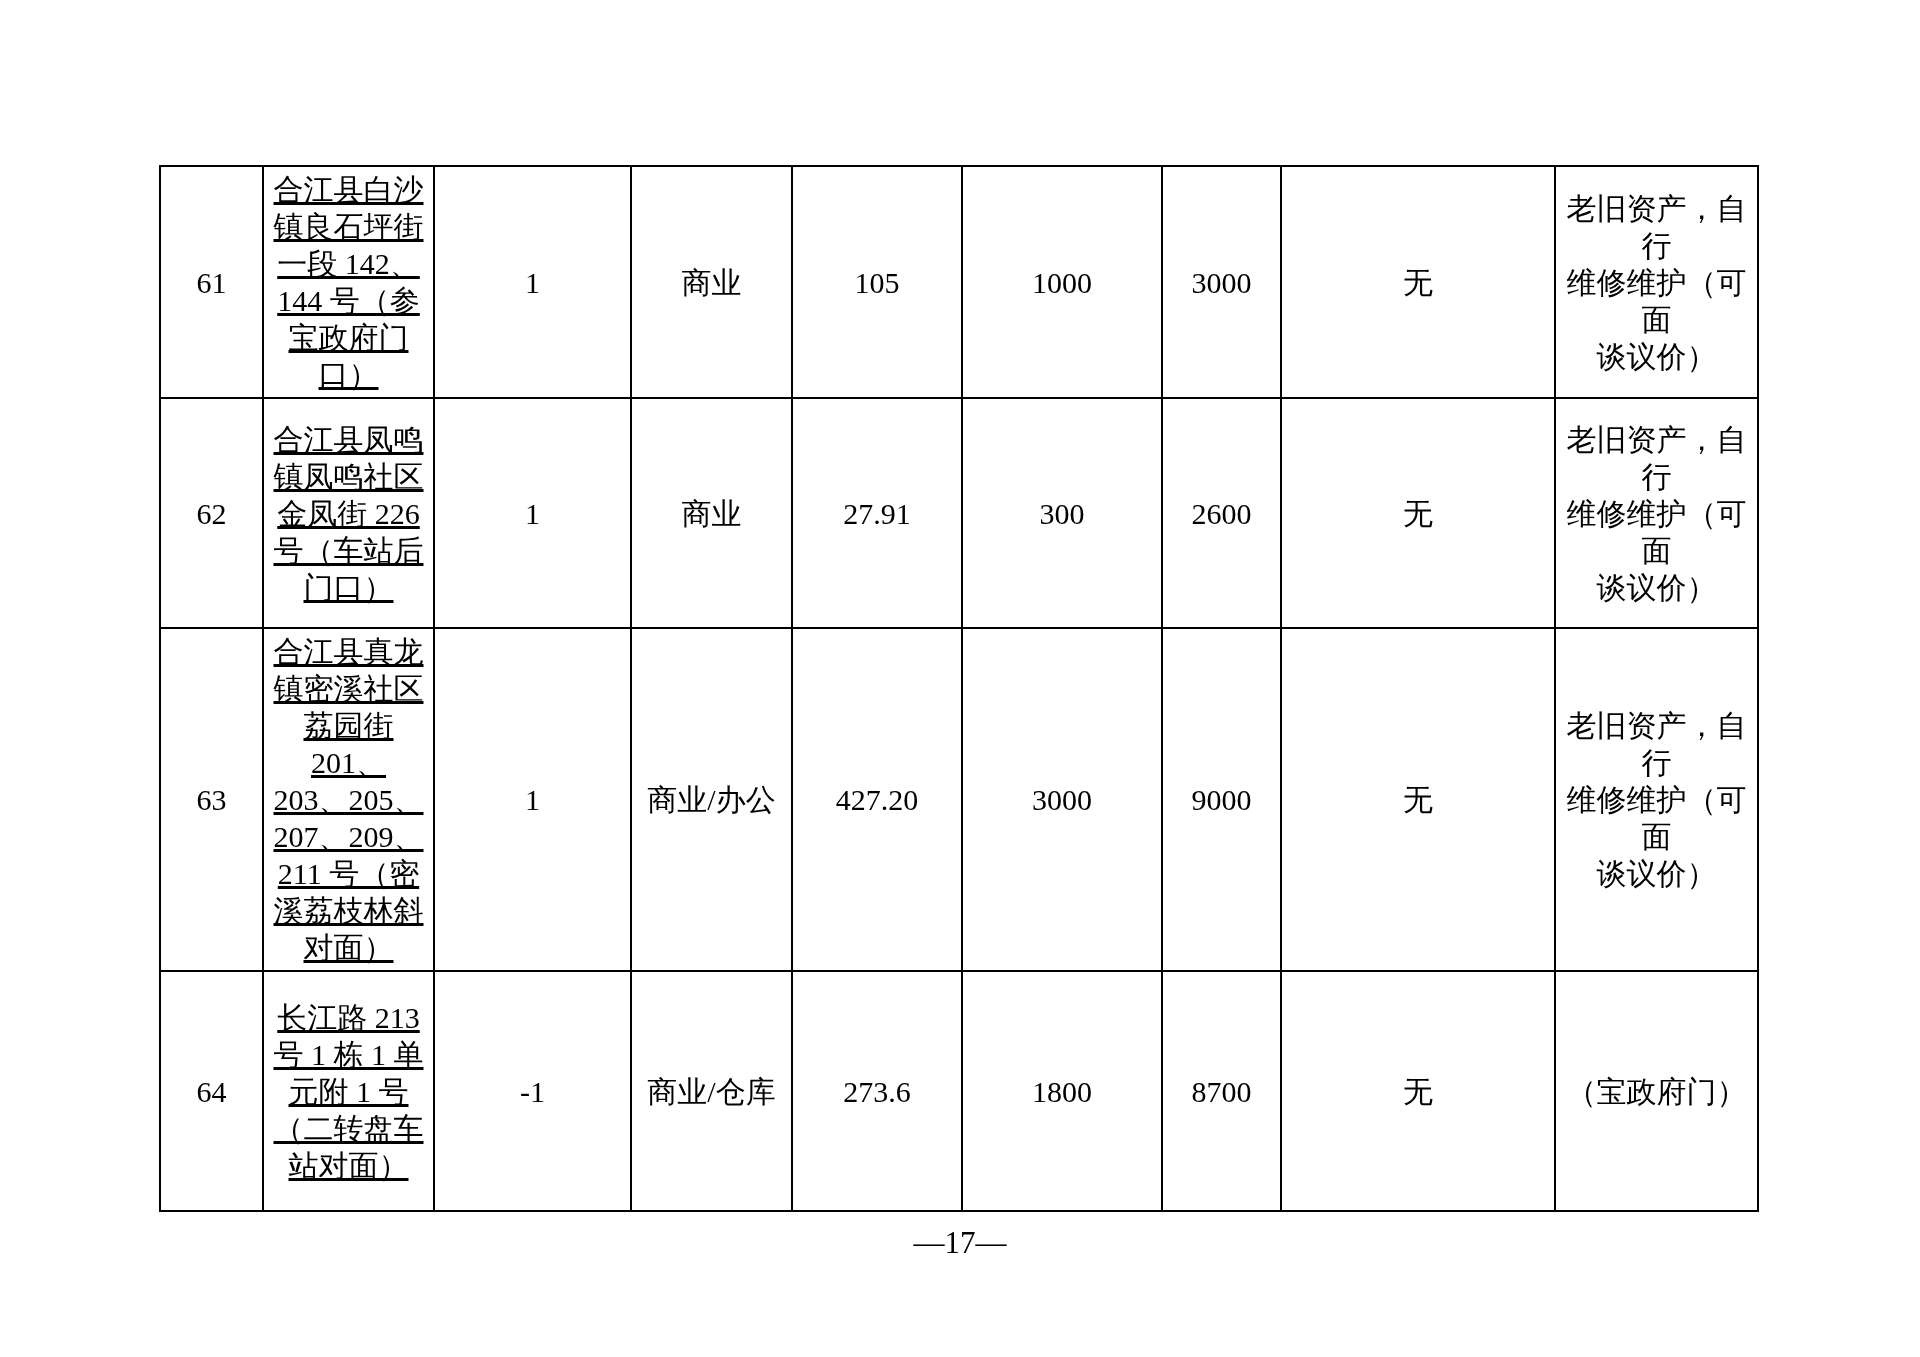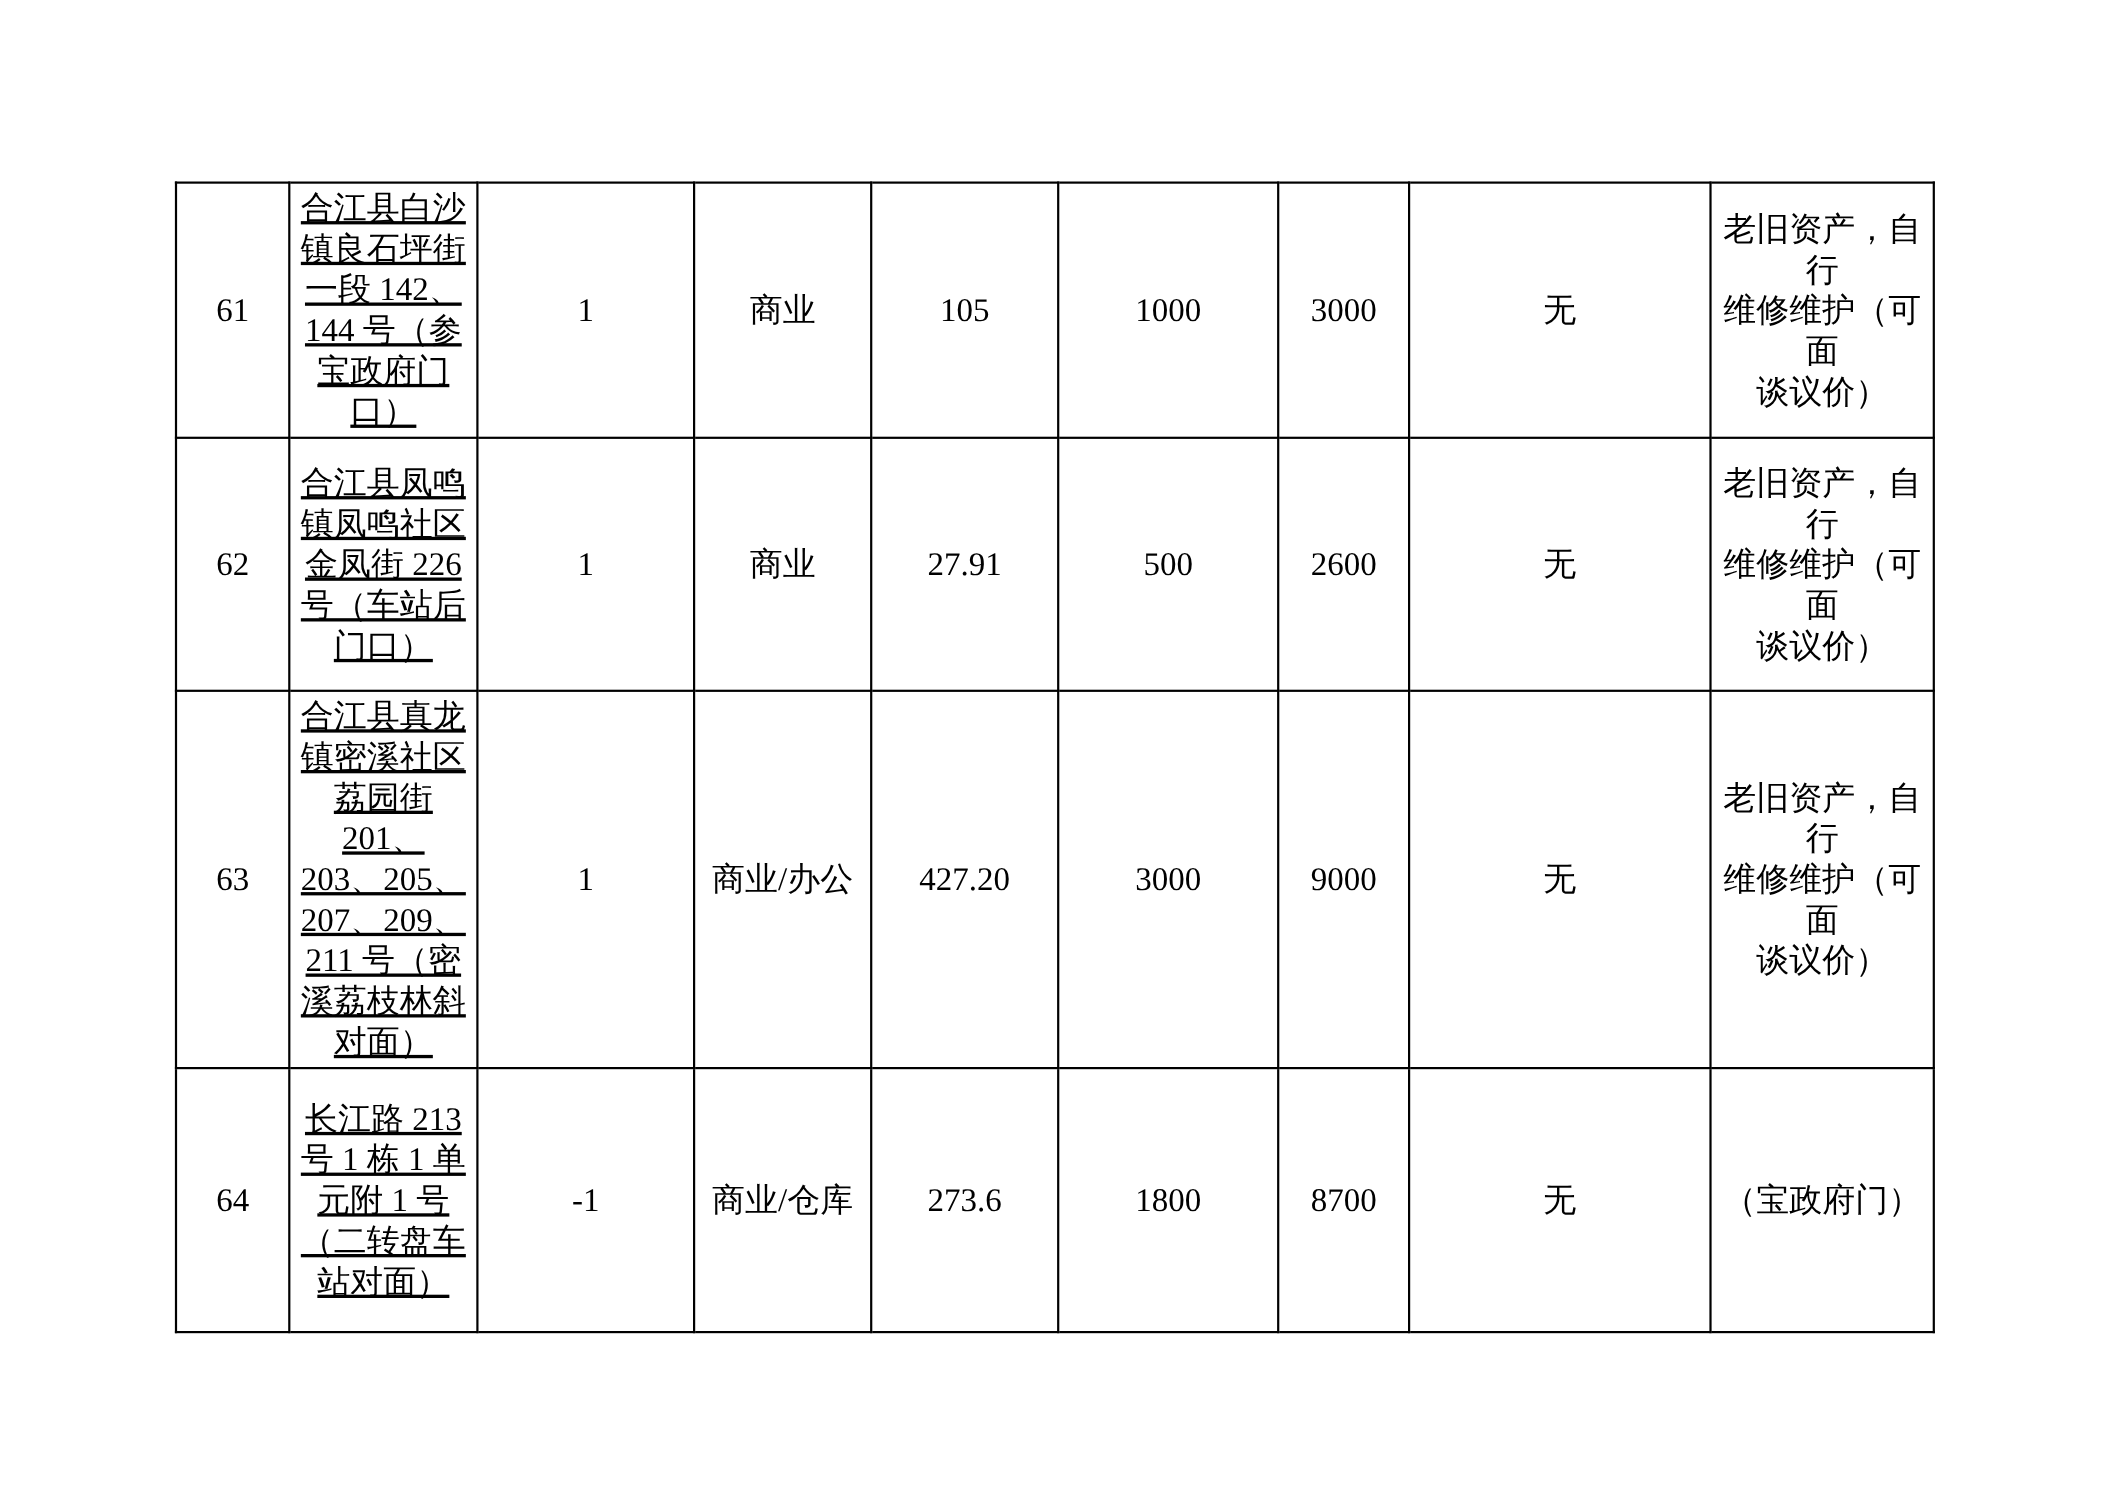--- a/index.html
+++ b/index.html
@@ -102,21 +102,21 @@
       <tr class="row-62">
         <td class="c-seq">62</td>
         <td class="c-addr">合江县凤鸣
 镇凤鸣社区
 金凤街 226
 号（车站后
 门口）</td>
         <td class="c-flr">1</td>
         <td class="c-use">商业</td>
         <td class="c-area">27.91</td>
-        <td class="c-am1">500</td>
+        <td class="c-am1">300</td>
         <td class="c-am2">2600</td>
         <td class="c-enc">无</td>
         <td class="c-rem">老旧资产，自行
 维修维护（可面
 谈议价）</td>
       </tr>
       <tr class="row-63">
         <td class="c-seq">63</td>
         <td class="c-addr">合江县真龙
 镇密溪社区
@@ -147,14 +147,15 @@
         <td class="c-use">商业/仓库</td>
         <td class="c-area">273.6</td>
         <td class="c-am1">1800</td>
         <td class="c-am2">8700</td>
         <td class="c-enc">无</td>
         <td class="c-rem">（宝政府门）</td>
       </tr>
     </tbody>
   </table>
 
+  <div class="page-number">—17—</div>
 
 </div>
 
 </body></html>

